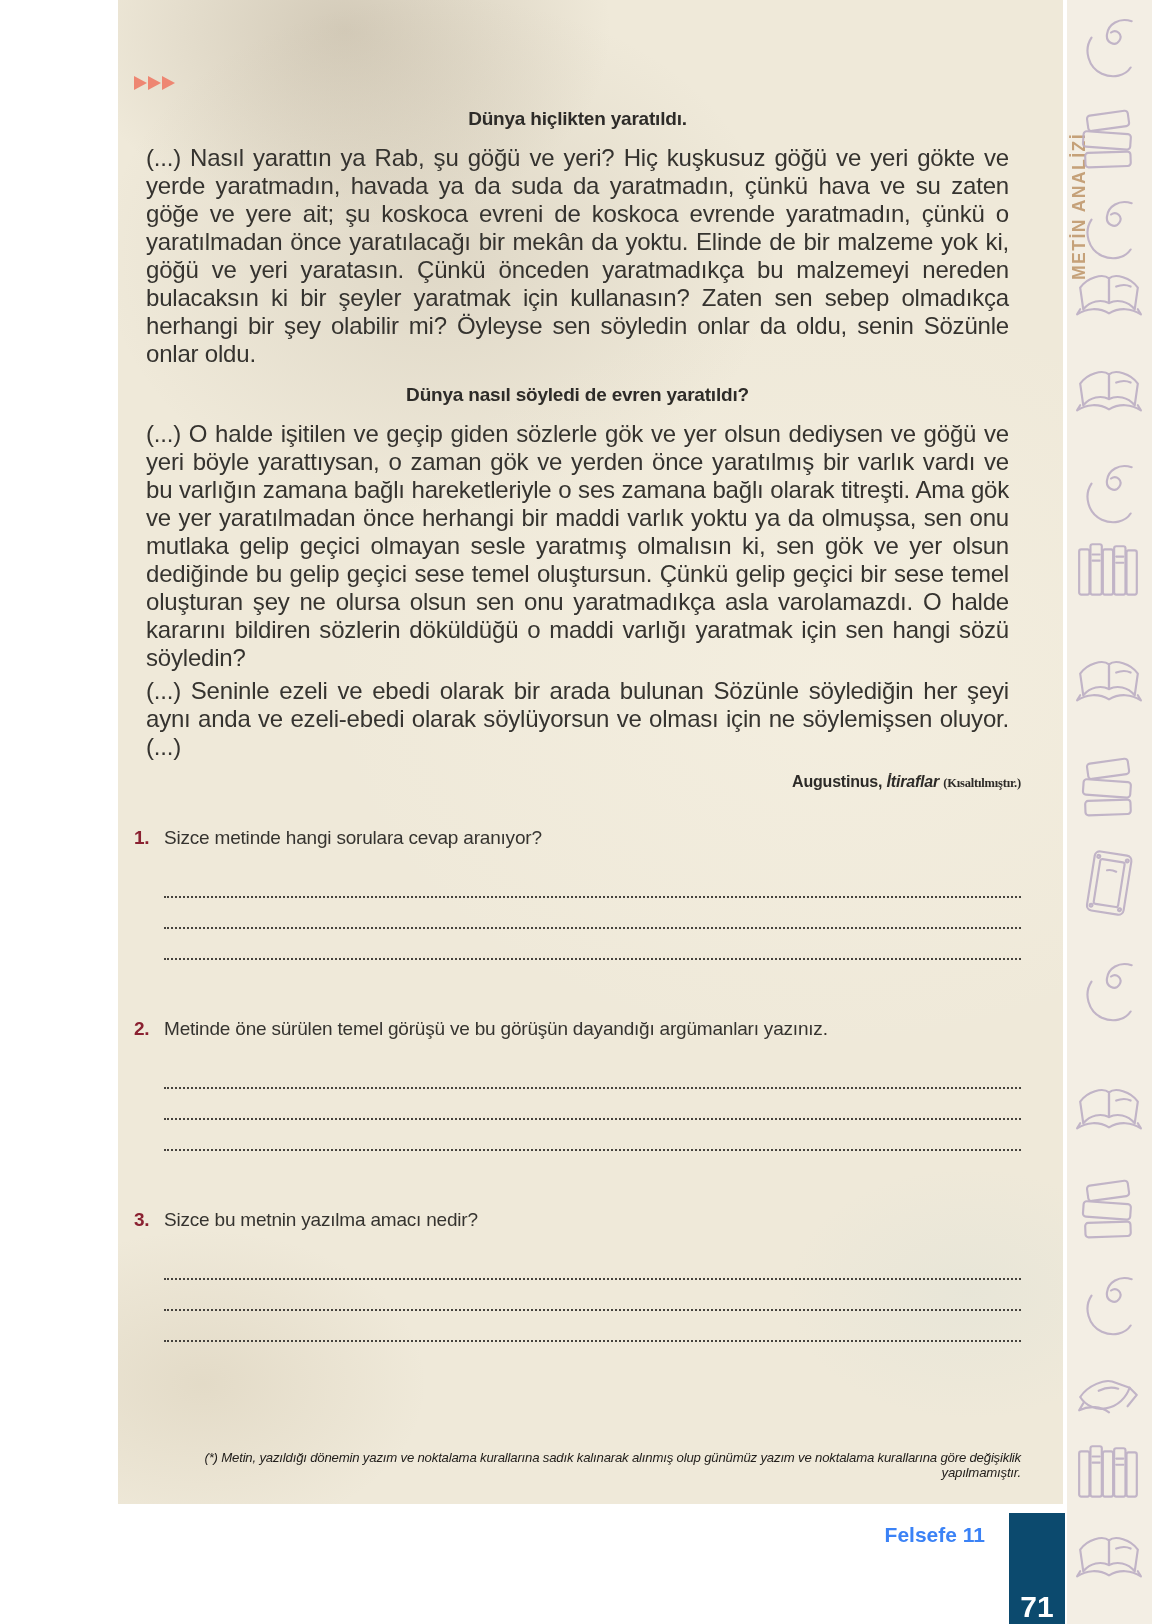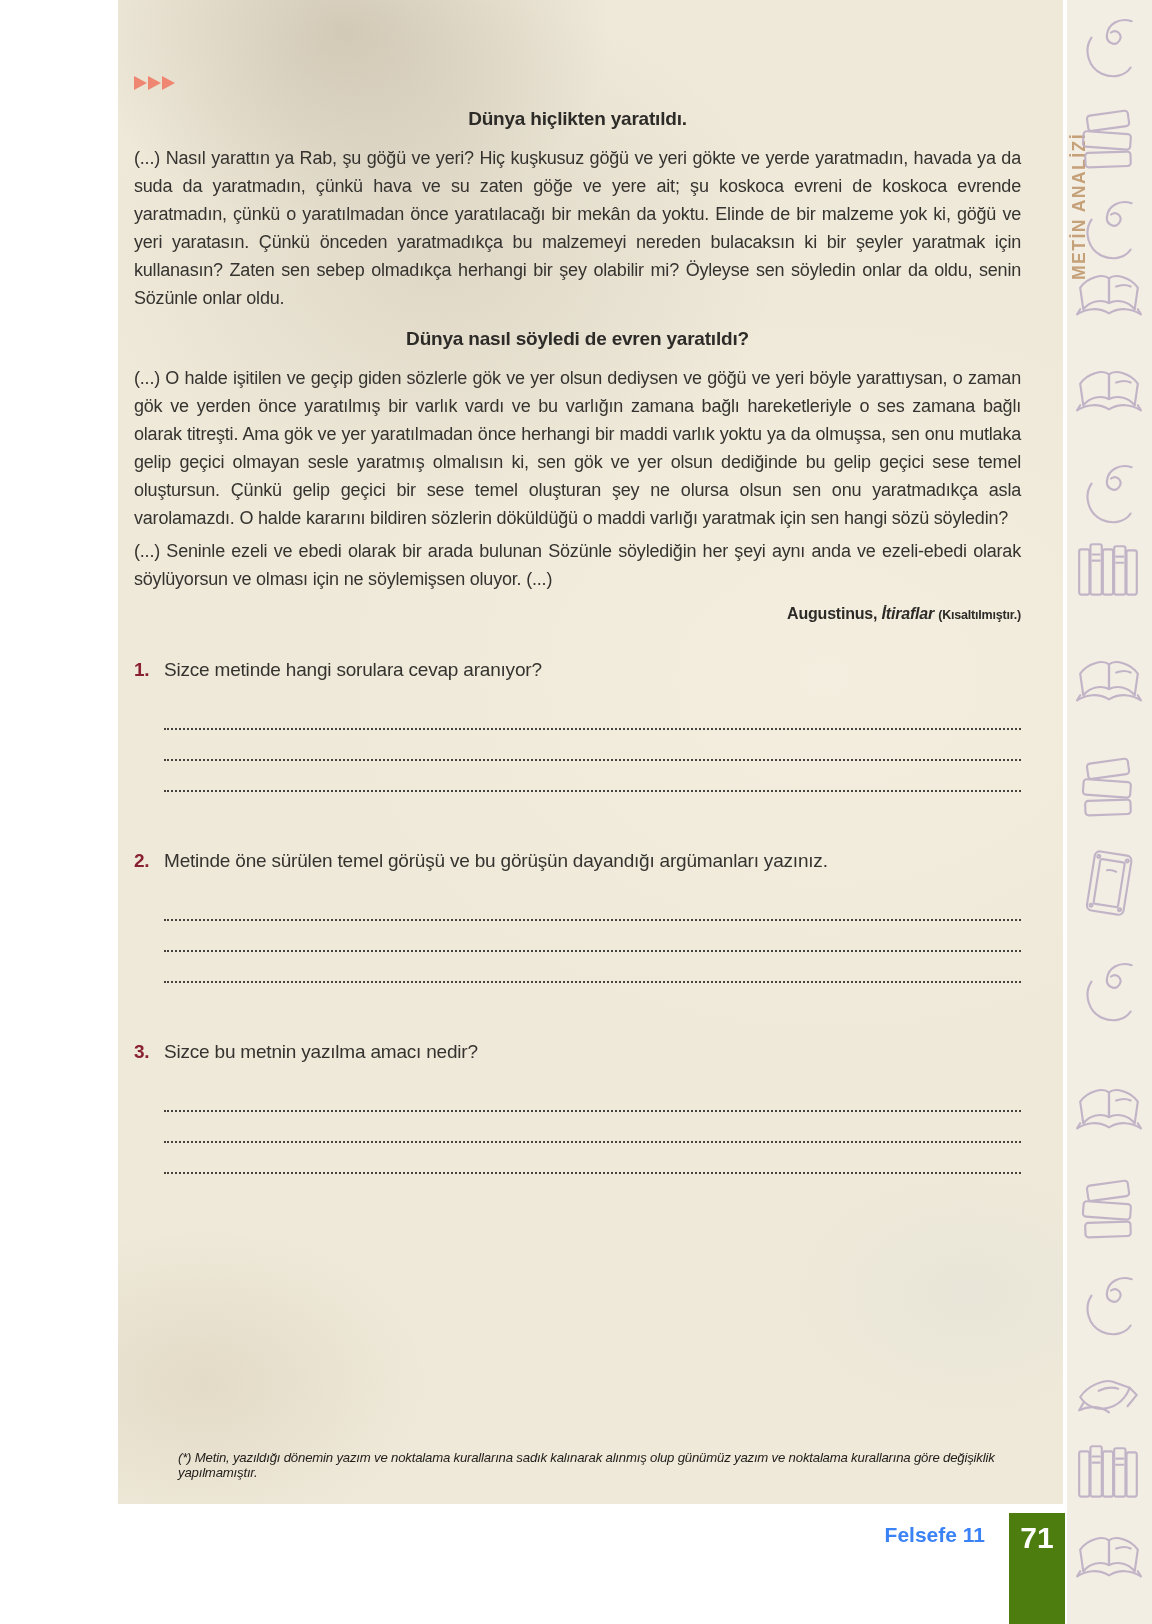--- a/index.html
+++ b/index.html
@@ -23,53 +23,53 @@
   
   .arrows{height:16px;margin-bottom:8px;}
   .tri{display:inline-block;width:0;height:0;border-top:7px solid transparent;
        border-bottom:7px solid transparent;border-left:13px solid #ee8672;margin-right:1px;}
   
   .section-heading{
     text-align:center;font-weight:bold;font-size:19px;line-height:24px;
     color:#2d2b28;margin:15px 0 13px;letter-spacing:-0.2px;
   }
   .section-body{
-    font-size:18px;line-height:28px;text-align:justify;color:#35332f;
-    margin:0 0 5px;letter-spacing:-0.2px;
+    font-size:24px;line-height:28px;text-align:justify;color:#35332f;
+    margin:0 12px 5px;letter-spacing:-0.2px;
   }
   .attribution{
     text-align:right;margin-top:12px;font-size:16px;color:#2d2b28;letter-spacing:-0.2px;
   }
   .attribution .author{font-weight:bold;}
   .attribution .work{font-weight:bold;font-style:italic;}
-  .attribution .note{font-size:12.5px;font-weight:bold;}
+  .attribution .note{font-size:12.5px;font-weight:bold;font-family:Liberation Serif, serif;}
   
   .questions-heading{
     margin-top:56px;font-weight:bold;font-size:19.5px;color:#8a2131;letter-spacing:.4px;
   }
   .question{margin-top:34px;}
   .question + .question{margin-top:56px;}
   .q-row{display:flex;gap:12px;font-size:19px;line-height:26px;color:#35332f;letter-spacing:-0.2px;}
   .q-num{font-weight:bold;color:#8a2131;min-width:18px;}
   .answer-lines{margin-left:30px;margin-top:16px;}
   .answer-line{height:29px;border-bottom:2px dotted #45423d;}
   
   .footnote{
-    position:absolute;right:42px;left:60px;bottom:24px;text-align:left;
+    position:absolute;right:42px;left:60px;bottom:24px;text-align:right;
     font-style:italic;font-size:13.2px;color:#23201d;letter-spacing:-0.2px;
   }
   
   .footer-course{
     position:absolute;top:1523px;left:0;width:985px;text-align:right;
     font-weight:bold;font-size:21px;color:#3b82f6;
   }
   .page-number-box{
     position:absolute;left:1009px;top:1513px;width:56px;height:111px;
-    background:#4d7c0f;color:#ffffff;font-weight:bold;font-size:30px;
-    display:flex;justify-content:center;align-items:flex-start;padding-top:8px;box-sizing:border-box;
+    background:#0c4a6e;color:#ffffff;font-weight:bold;font-size:30px;
+    display:flex;justify-content:center;align-items:flex-end;padding-top:8px;box-sizing:border-box;
   }
   
   .sidebar{position:absolute;left:1067px;top:0;width:85px;height:1624px;background:#f3eee4;}
   .sidebar-label{
     position:absolute;top:108px;left:2px;height:172px;width:24px;
     writing-mode:vertical-rl;transform:rotate(180deg);
     font-weight:bold;font-size:17.5px;letter-spacing:1.5px;color:#c5a179;white-space:nowrap;
   }
   .doodle{position:absolute;left:7px;width:70px;}
   .doodle svg{display:block;width:100%;height:auto;stroke:#bcaec4;fill:none;

